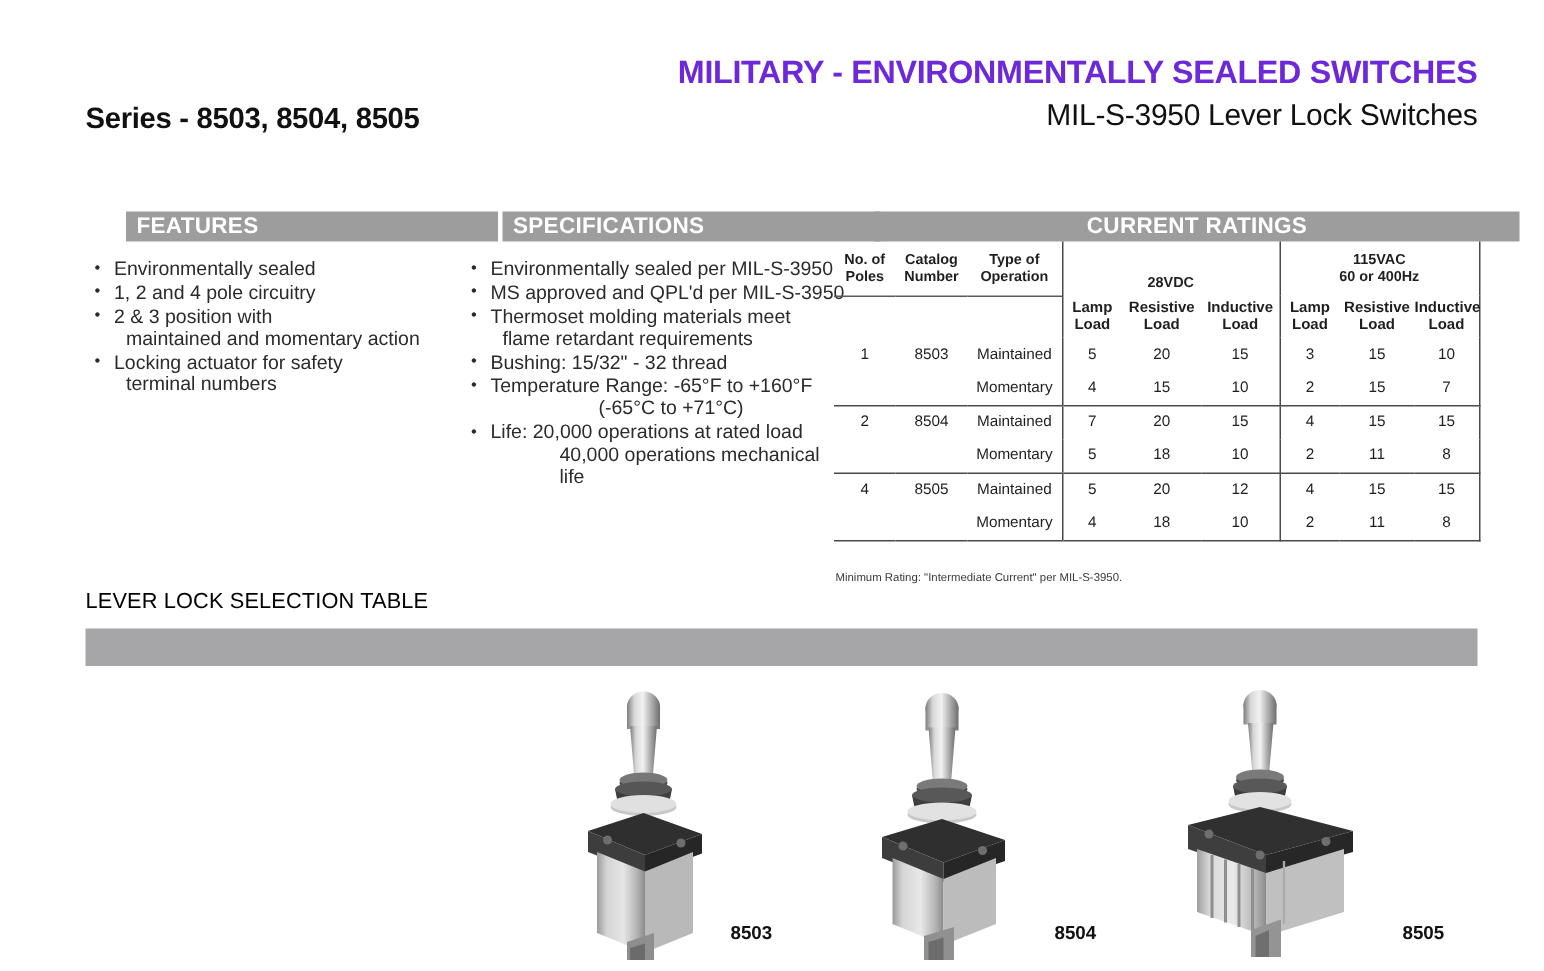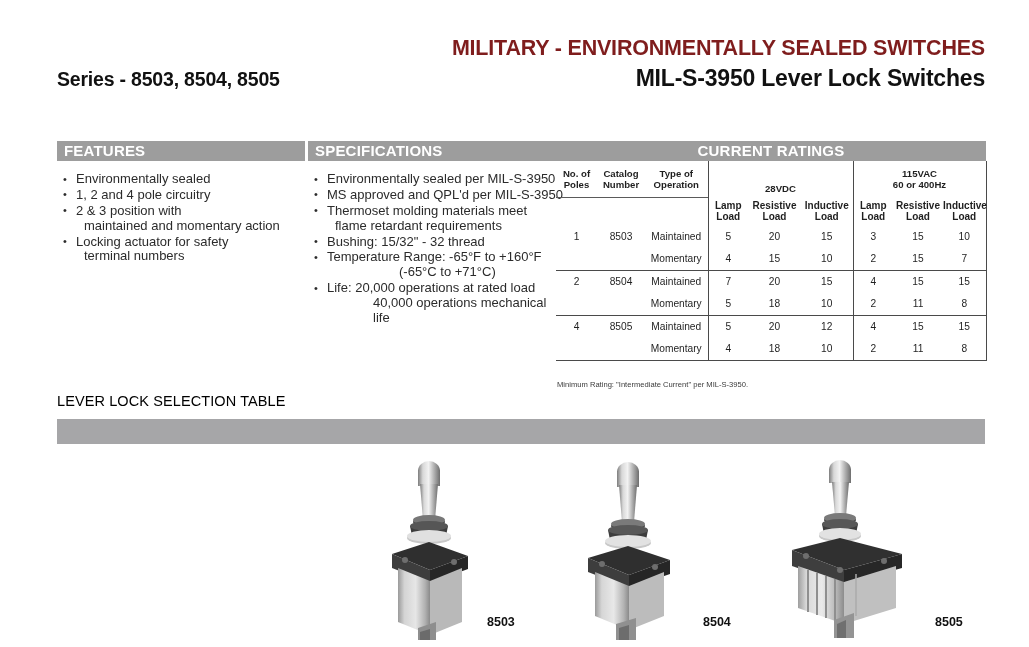--- a/index.html
+++ b/index.html
@@ -26,27 +26,27 @@
   #title-block {
     position: absolute;
     right: 44px;
     top: 36px;
     text-align: right;
   }
   #main-title {
     font-size: 21.5px;
     font-weight: bold;
     letter-spacing: -0.2px;
-    color: #7f1d1d;
+    color: #6d28d9;
     line-height: 1.15;
     white-space: nowrap;
   }
   #sub-title {
-    font-size: 23px;
-    font-weight: bold;
+    font-size: 20px;
+    font-weight: normal;
     letter-spacing: -0.2px;
     color: #111;
     line-height: 1.2;
     margin-top: 4px;
     white-space: nowrap;
   }
   #series-label {
     position: absolute;
     left: 57px;
     top: 68px;
@@ -64,20 +64,21 @@
     background: #9d9d9d;
     color: #ffffff;
     font-size: 15px;
     font-weight: bold;
     letter-spacing: 0.2px;
     line-height: 20px;
     padding-left: 7px;
     box-sizing: border-box;
     overflow: hidden;
     white-space: nowrap;
+    margin-left: 27px;
   }
   #features-bar { left: 57px; top: 141px; width: 248px; }
   #specs-bar    { left: 308px; top: 141px; width: 252px; }
   #ratings-bar  {
     left: 556px; top: 141px; width: 430px;
     text-align: center; padding-left: 0;
   }
 
   
   .bullet-list {

